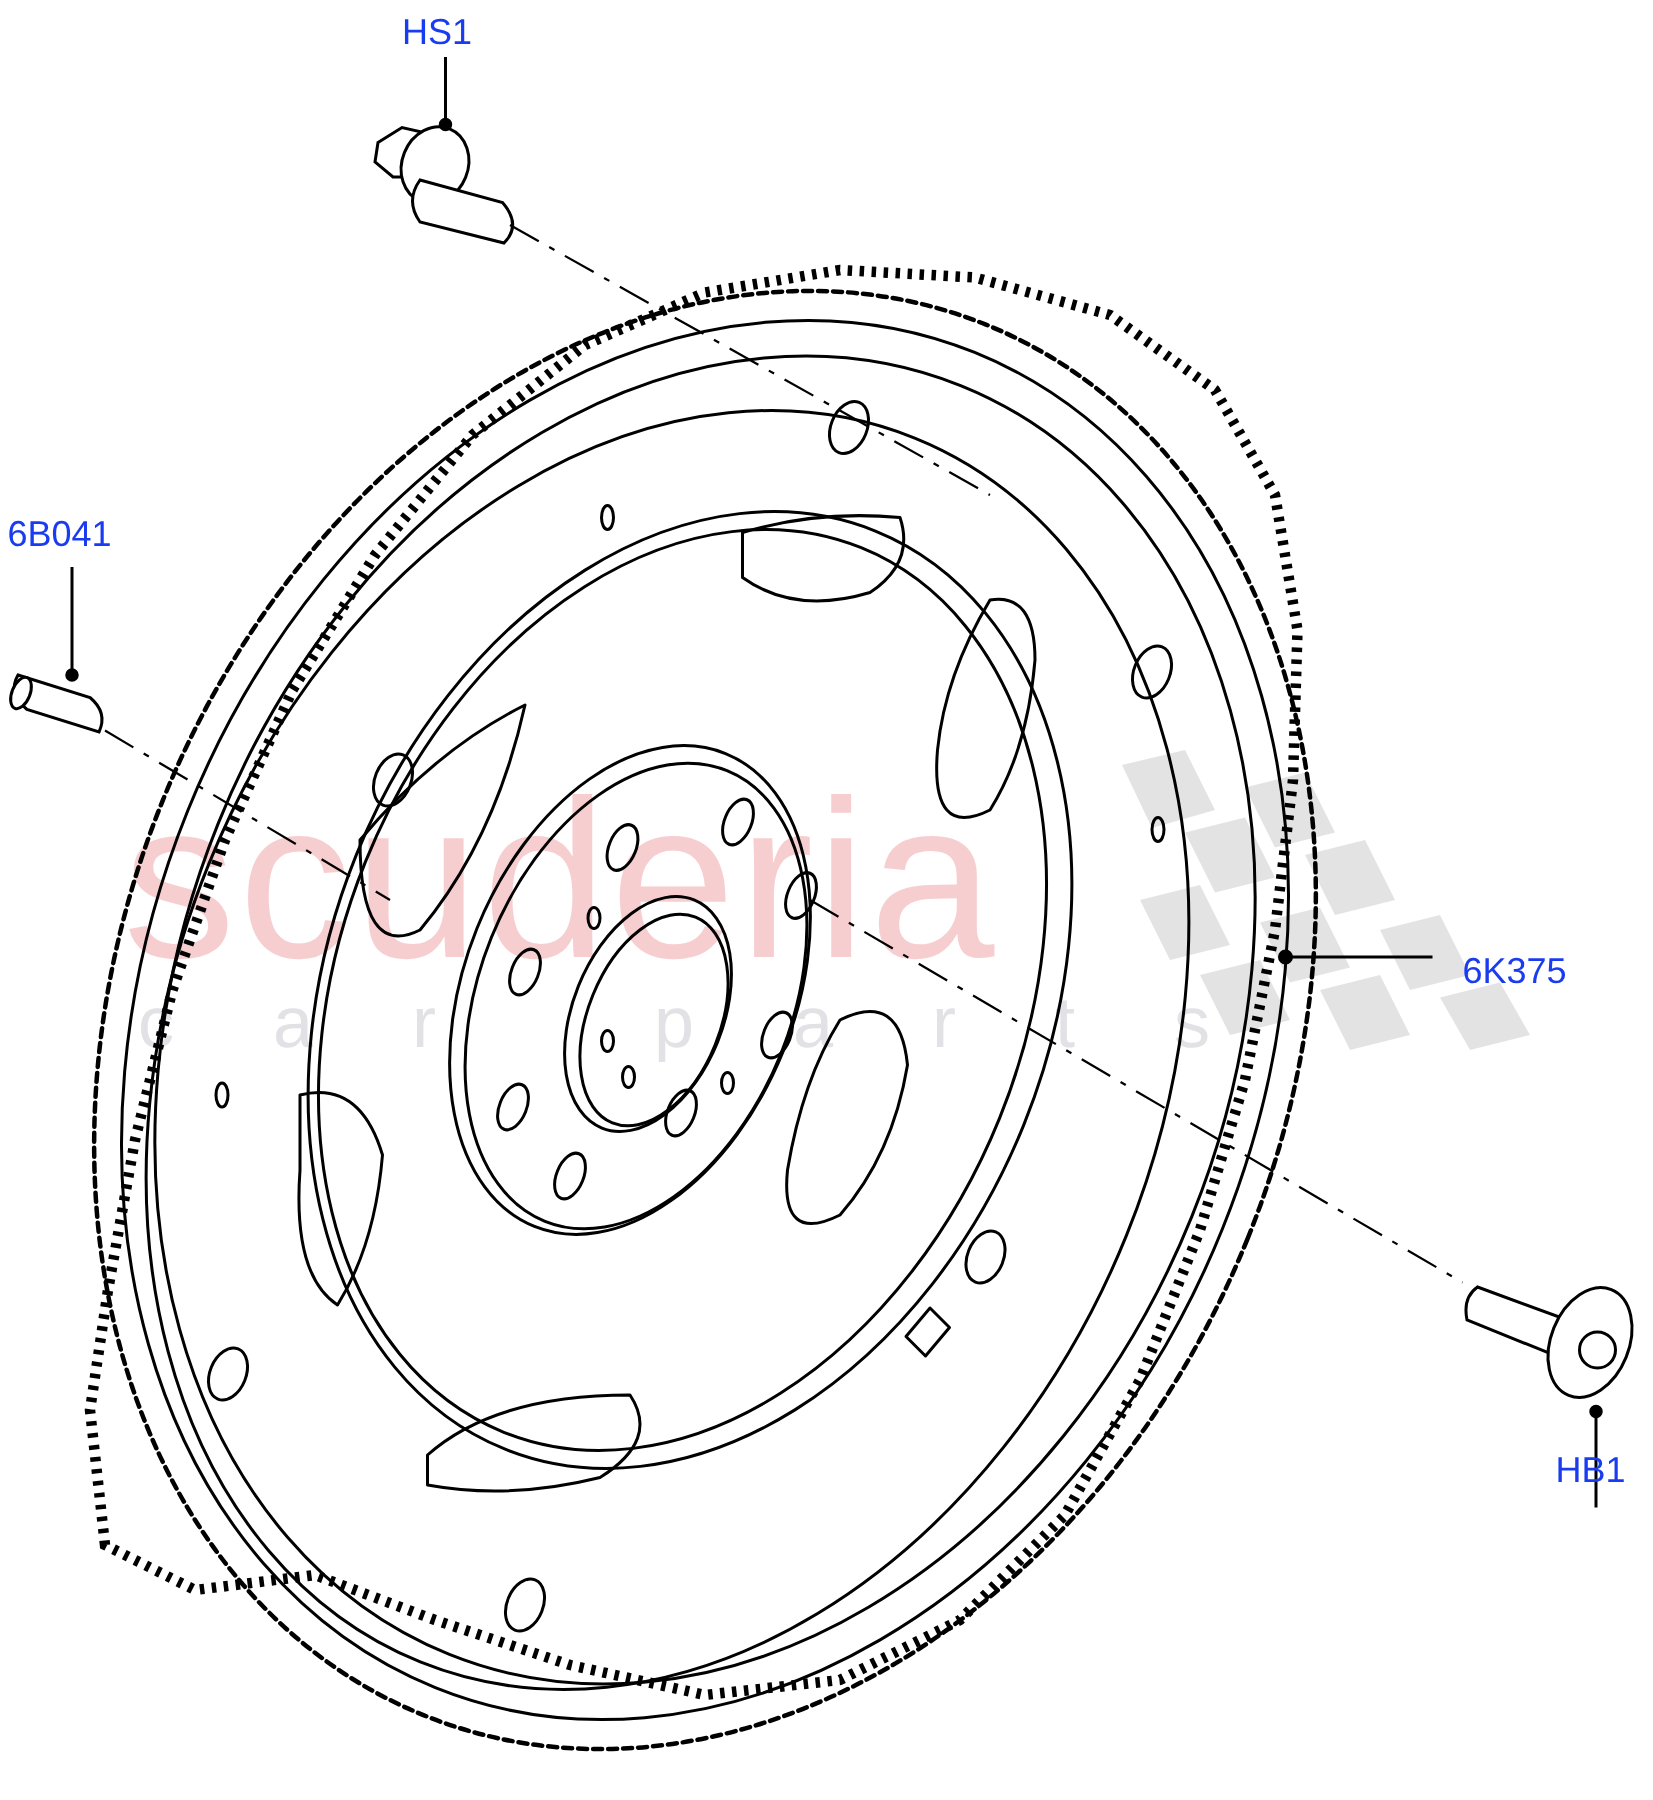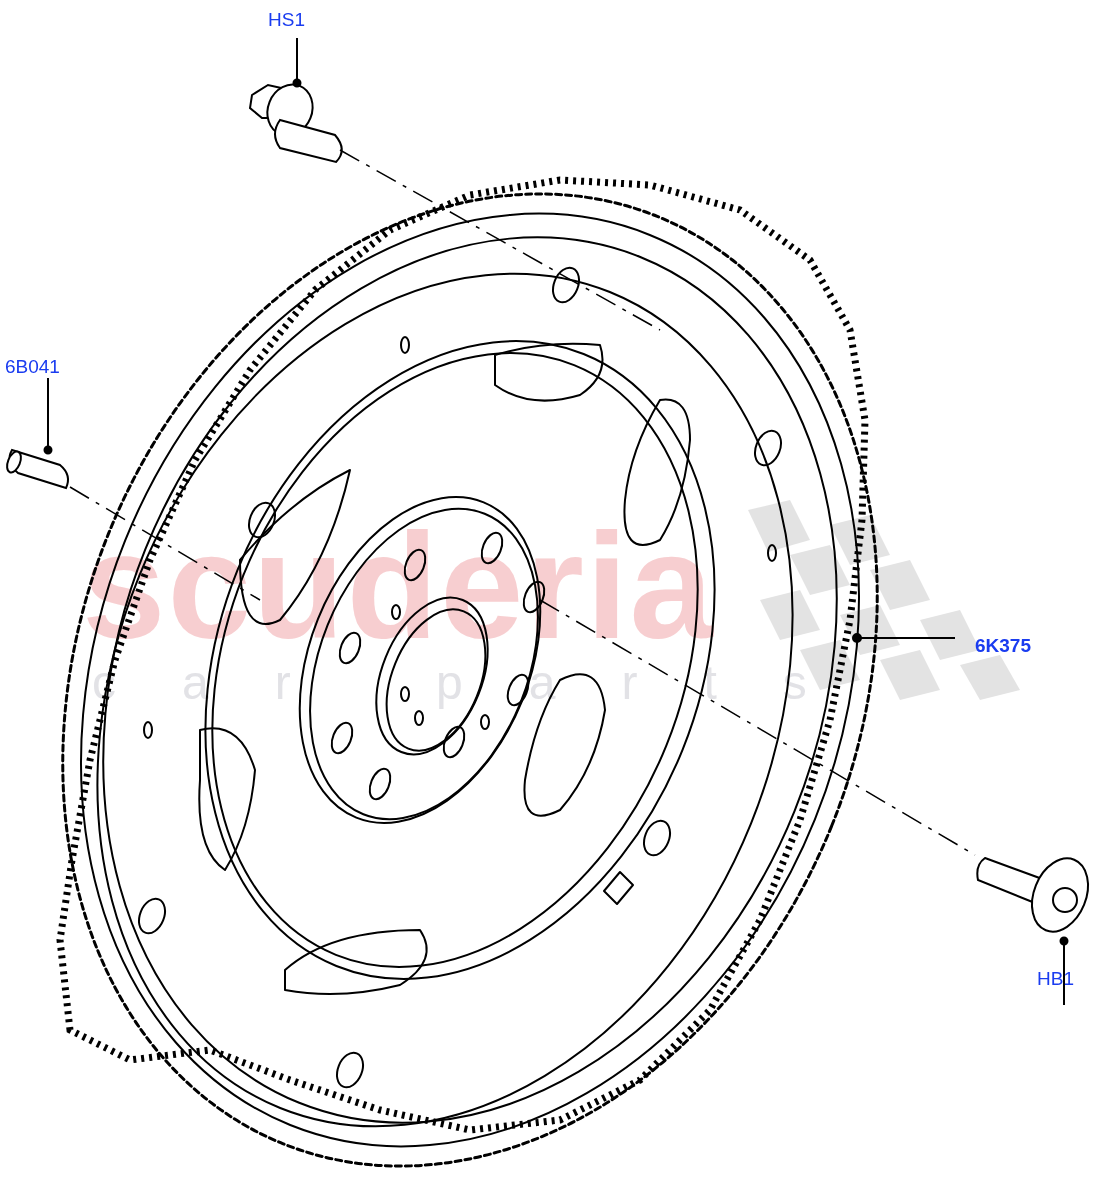--- a/index.html
+++ b/index.html
@@ -1,19 +1,19 @@
 <!DOCTYPE html>
 <html><head>
 <meta charset="utf-8">
 <style>
   html,body{margin:0;padding:0;background:#ffffff;}
   #stage{position:relative;width:1102px;height:1200px;overflow:hidden;background:#fff;font-family:"Liberation Sans",sans-serif;}
   svg{position:absolute;left:0;top:0;}
-  .callout{position:absolute;color:#1a3cf0;font-size:19px;font-family:"Liberation Sans",sans-serif;line-height:1;white-space:nowrap;}
-  .wm-main{position:absolute;left:82px;top:500px;font-size:150px;font-weight:bold;color:#f6c6c8;letter-spacing:2px;font-family:"Liberation Sans",sans-serif;opacity:0.85;}
+  .callout{position:absolute;color:#1a3cf0;font-size:24px;font-family:"Liberation Sans",sans-serif;line-height:1;white-space:nowrap;}
+  .wm-main{position:absolute;left:82px;top:500px;font-size:150px;font-weight:normal;color:#f6c6c8;letter-spacing:2px;font-family:"Liberation Sans",sans-serif;opacity:0.85;}
   .wm-sub{position:absolute;left:92px;top:655px;font-size:48px;color:#e2e2e6;letter-spacing:66px;font-family:"Liberation Sans",sans-serif;}
 </style>
 </head>
 <body>
 
 <div id="stage">
 
   <div class="wm-main">scuderia</div>
   <div class="wm-sub">car parts</div>
 
@@ -121,16 +121,16 @@
     </g>
 
     <g stroke="#000" stroke-width="1.5" stroke-dasharray="22 8 4 8" fill="none">
       <line x1="340" y1="150" x2="660" y2="330"></line>
       <line x1="70" y1="487" x2="260" y2="600"></line>
       <line x1="540" y1="600" x2="975" y2="855"></line>
     </g>
   </svg>
 
   <div class="callout" style="left:268px;top:10px;">HS1</div>
-  <div class="callout" style="left:5px;top:345px;margin-top:12px;">6B041</div>
-  <div class="callout" style="left:975px;top:636px;font-weight:bold;">6K375</div>
+  <div class="callout" style="left:5px;top:345px;">6B041</div>
+  <div class="callout" style="left:975px;top:636px;">6K375</div>
   <div class="callout" style="left:1037px;top:969px;">HB1</div>
 </div>
 
 </body></html>

